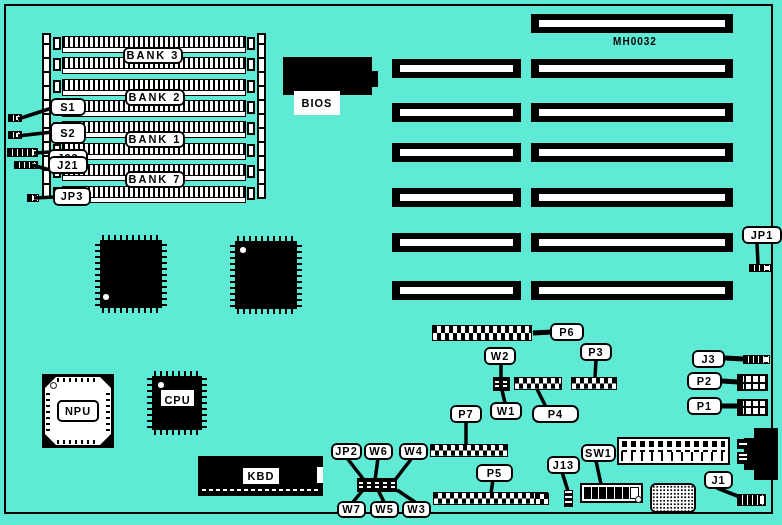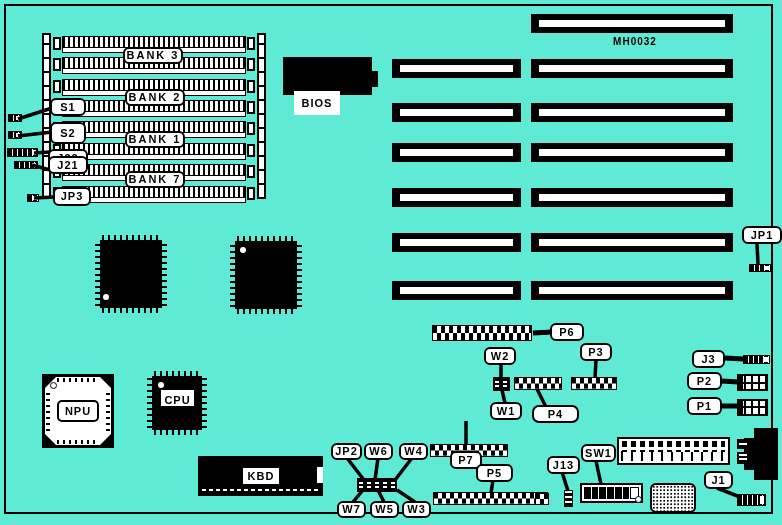--- a/index.html
+++ b/index.html
@@ -253,21 +253,21 @@
     </div>
   <div class="co" style="left:484px;top:347px;width:32px;height:18px;">
       <span>W2</span>
     </div>
   <div class="co" style="left:490px;top:402px;width:32px;height:18px;">
       <span>W1</span>
     </div>
   <div class="co" style="left:532px;top:405px;width:47px;height:18px;border-radius:7px;">
       <span>P4</span>
     </div>
-  <div class="co" style="left:450px;top:405px;width:32px;height:18px;margin-top:46px;">
+  <div class="co" style="left:450px;top:405px;width:32px;height:18px;">
       <span>P7</span>
     </div>
   <div class="co" style="left:476px;top:464px;width:37px;height:18px;">
       <span>P5</span>
     </div>
   <div class="co" style="left:331px;top:443px;width:31px;height:17px;">
       <span>JP2</span>
     </div>
   <div class="co" style="left:364px;top:443px;width:29px;height:17px;">
       <span>W6</span>

